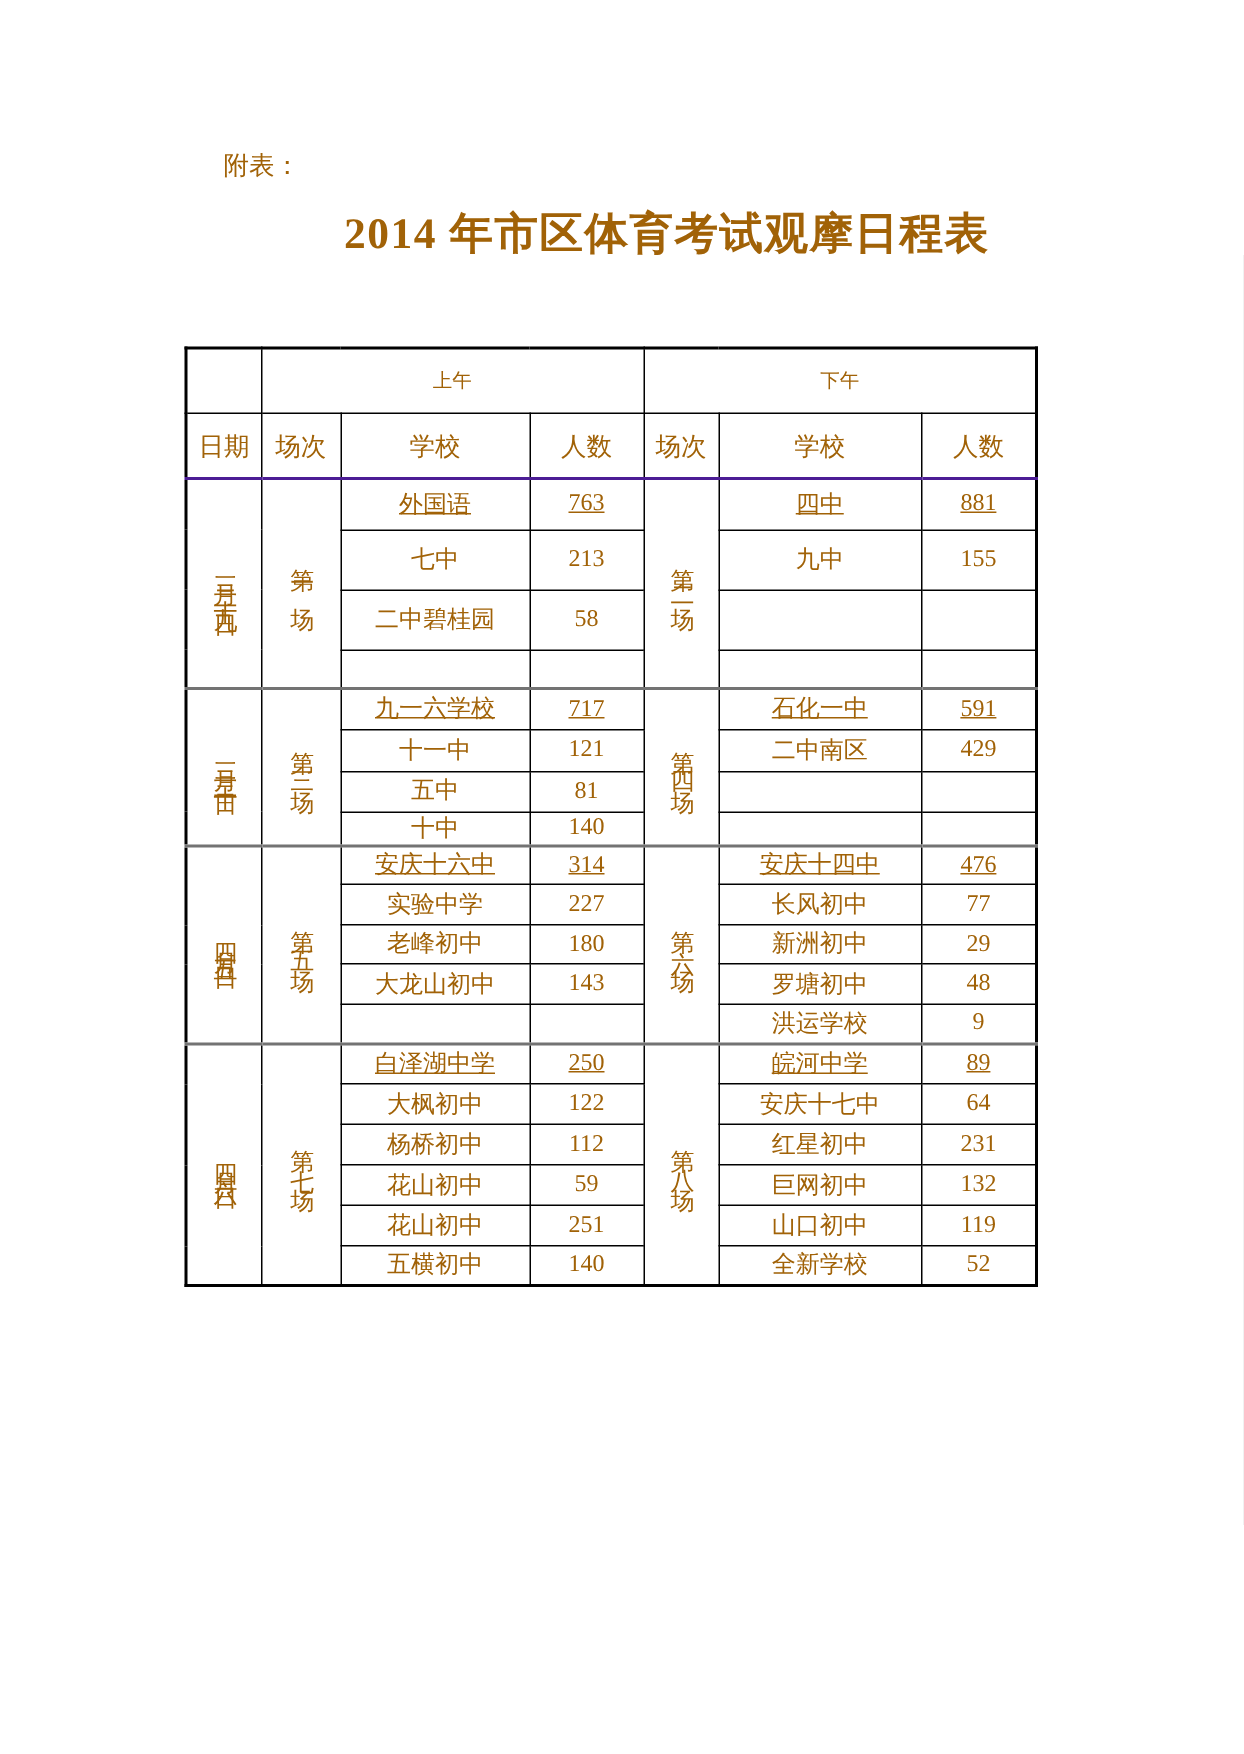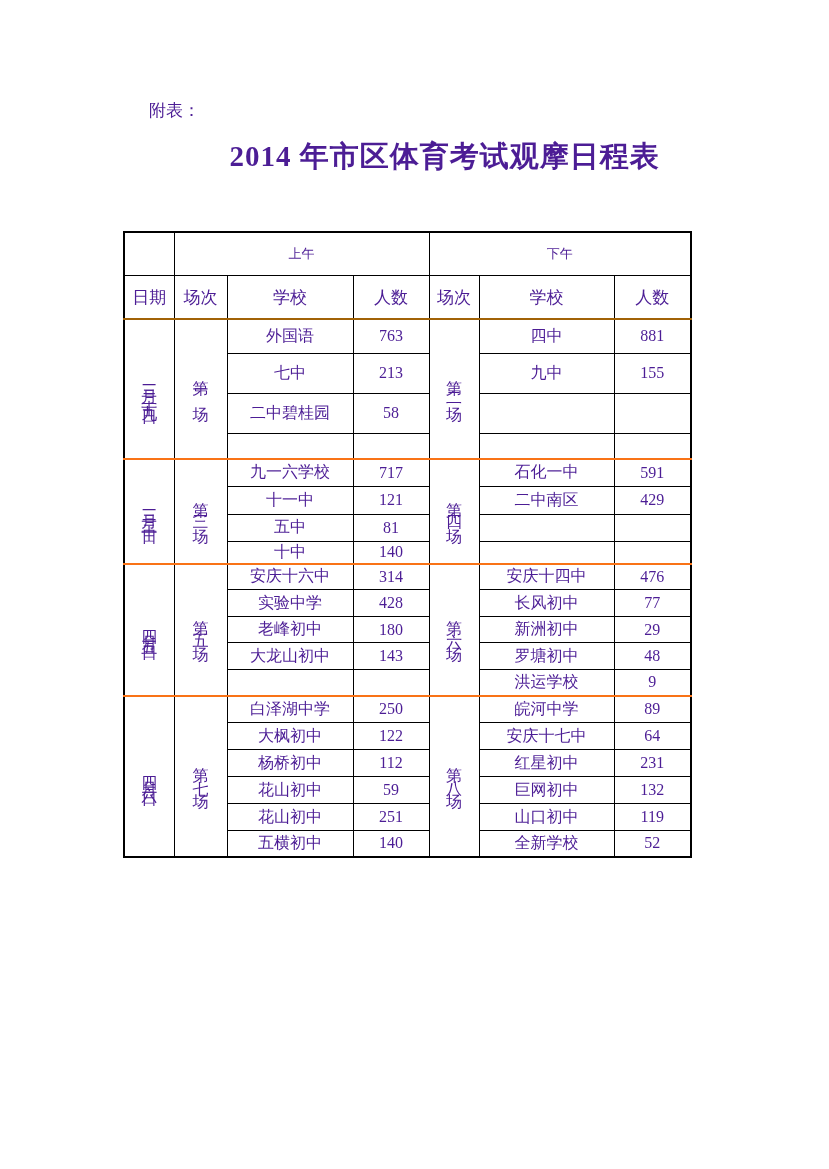--- a/index.html
+++ b/index.html
@@ -2,21 +2,21 @@
 <html><head>
 <meta charset="utf-8">
 <style>
   html, body { margin: 0; padding: 0; background: #e8e8e8; }
   .page {
     position: relative;
     width: 829px;
     height: 1169px;
     margin: 0 auto;
     background: #ffffff;
-    color: #4c1d95;
+    color: #a16207;
     font-family: "Liberation Serif", "DejaVu Serif", serif;
   }
   .annotation {
     position: absolute;
     left: 149px;
     top: 100px;
     font-size: 17px;
     line-height: 1.3;
   }
   .doc-title {
@@ -42,22 +42,22 @@
   .schedule th, .schedule td {
     border: 1px solid #000000;
     text-align: center;
     vertical-align: middle;
     padding: 0;
     font-weight: normal;
     font-size: 16px;
     overflow: hidden;
   }
   .schedule thead tr.row-ampm th { height: 42px; font-size: 13px; }
-  .schedule thead tr.row-cols th { height: 42px; font-size: 17px; border-bottom: 2px solid #a16207; }
-  .schedule tbody tr.sec-start td { border-top: 2px solid #f97316; }
+  .schedule thead tr.row-cols th { height: 42px; font-size: 17px; border-bottom: 2px solid #4c1d95; }
+  .schedule tbody tr.sec-start td { border-top: 2px solid #737373; text-decoration: underline; }
   .v-text {
     display: inline-block;
     writing-mode: vertical-rl;
     text-orientation: upright;
     line-height: 1;
     white-space: nowrap;
   }
   .v-date    { letter-spacing: 5px;  font-size: 16px; }
   .v-session { letter-spacing: 13px; font-size: 16px; }
   .count-cell { font-size: 16px; }
@@ -156,21 +156,21 @@
           <td rowspan="5"><span class="v-text v-date">四月五日</span></td>
           <td rowspan="5"><span class="v-text v-session">第五场</span></td>
           <td>安庆十六中</td>
           <td class="count-cell">314</td>
           <td rowspan="5"><span class="v-text v-session">第六场</span></td>
           <td>安庆十四中</td>
           <td class="count-cell">476</td>
         </tr>
         <tr style="height: 27px;">
           <td>实验中学</td>
-          <td class="count-cell">428</td>
+          <td class="count-cell">227</td>
           <td>长风初中</td>
           <td class="count-cell">77</td>
         </tr>
         <tr style="height: 26px;">
           <td>老峰初中</td>
           <td class="count-cell">180</td>
           <td>新洲初中</td>
           <td class="count-cell">29</td>
         </tr>
         <tr style="height: 27px;">

